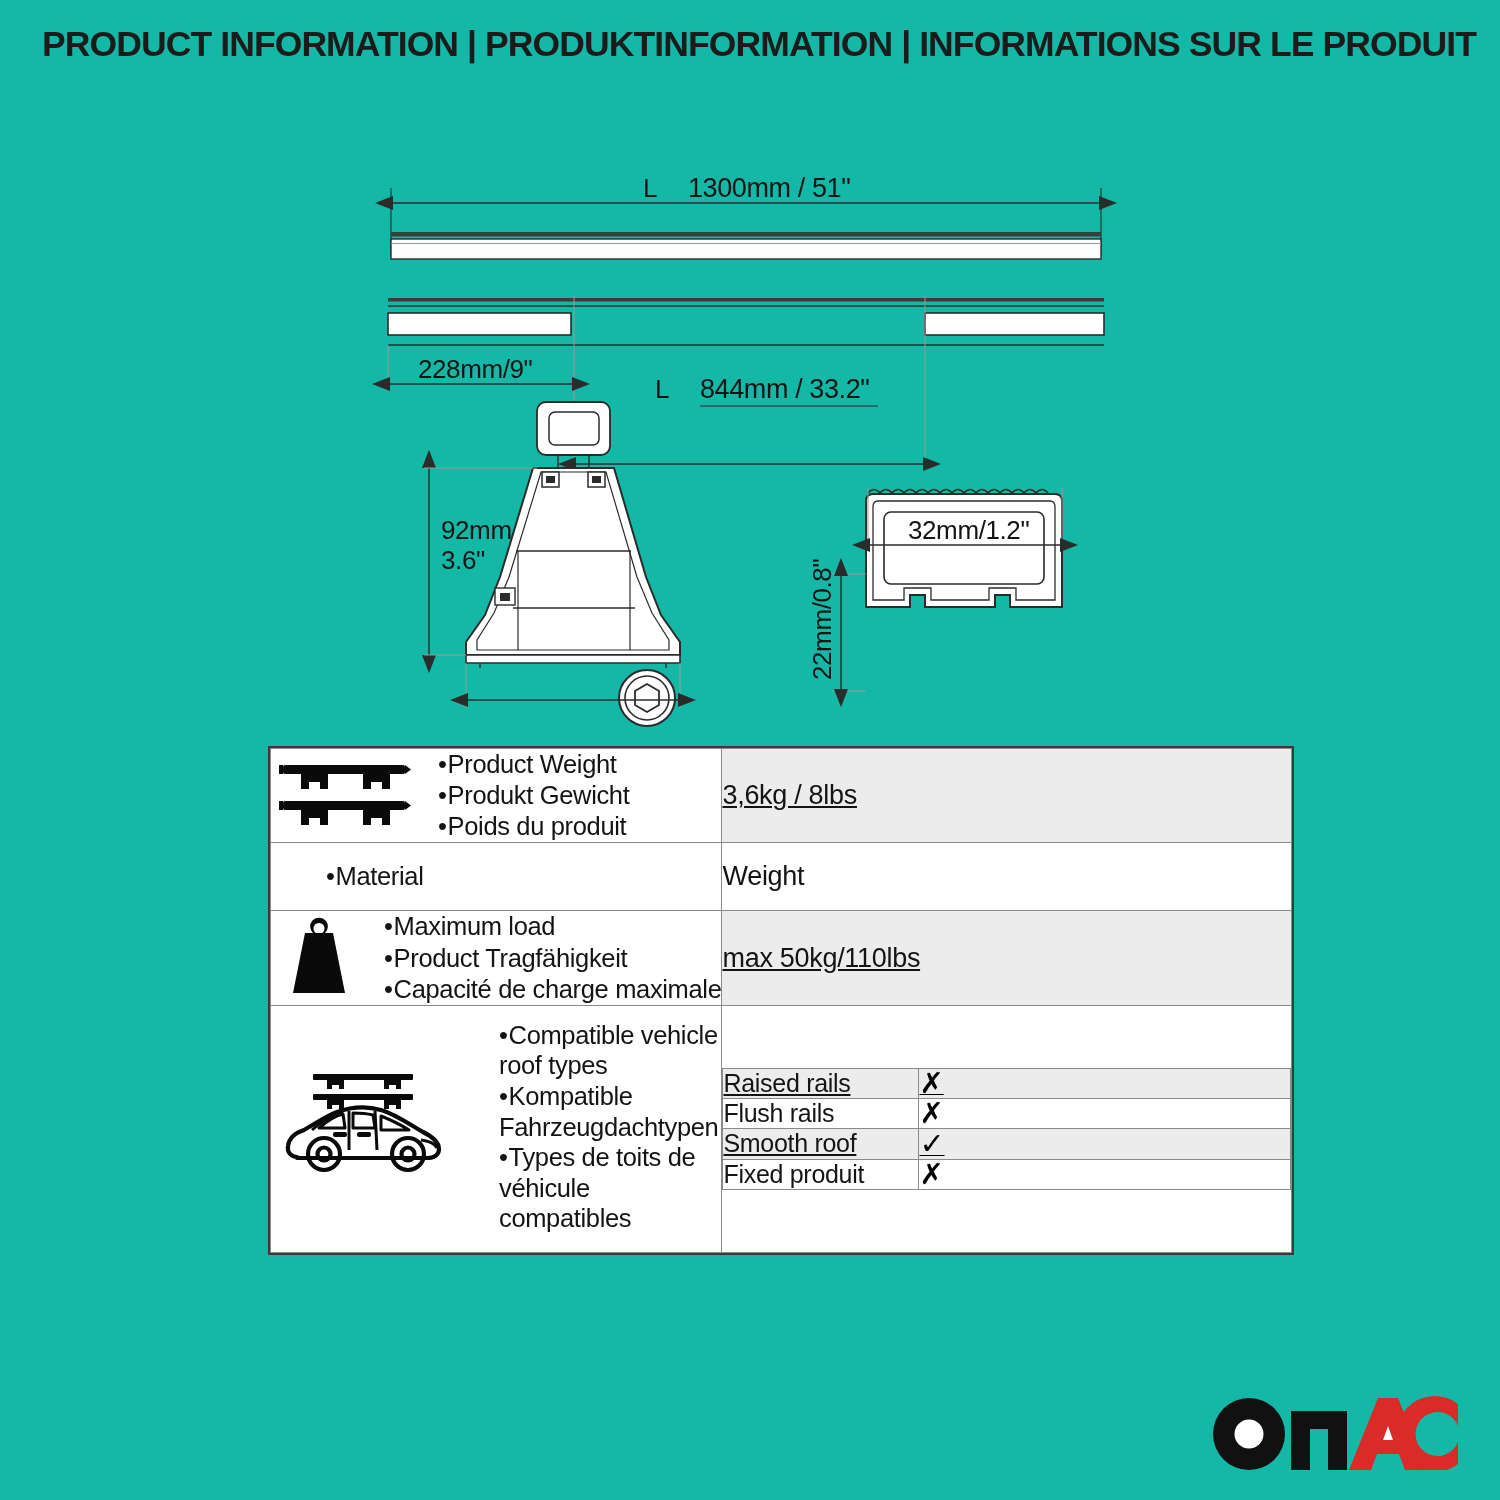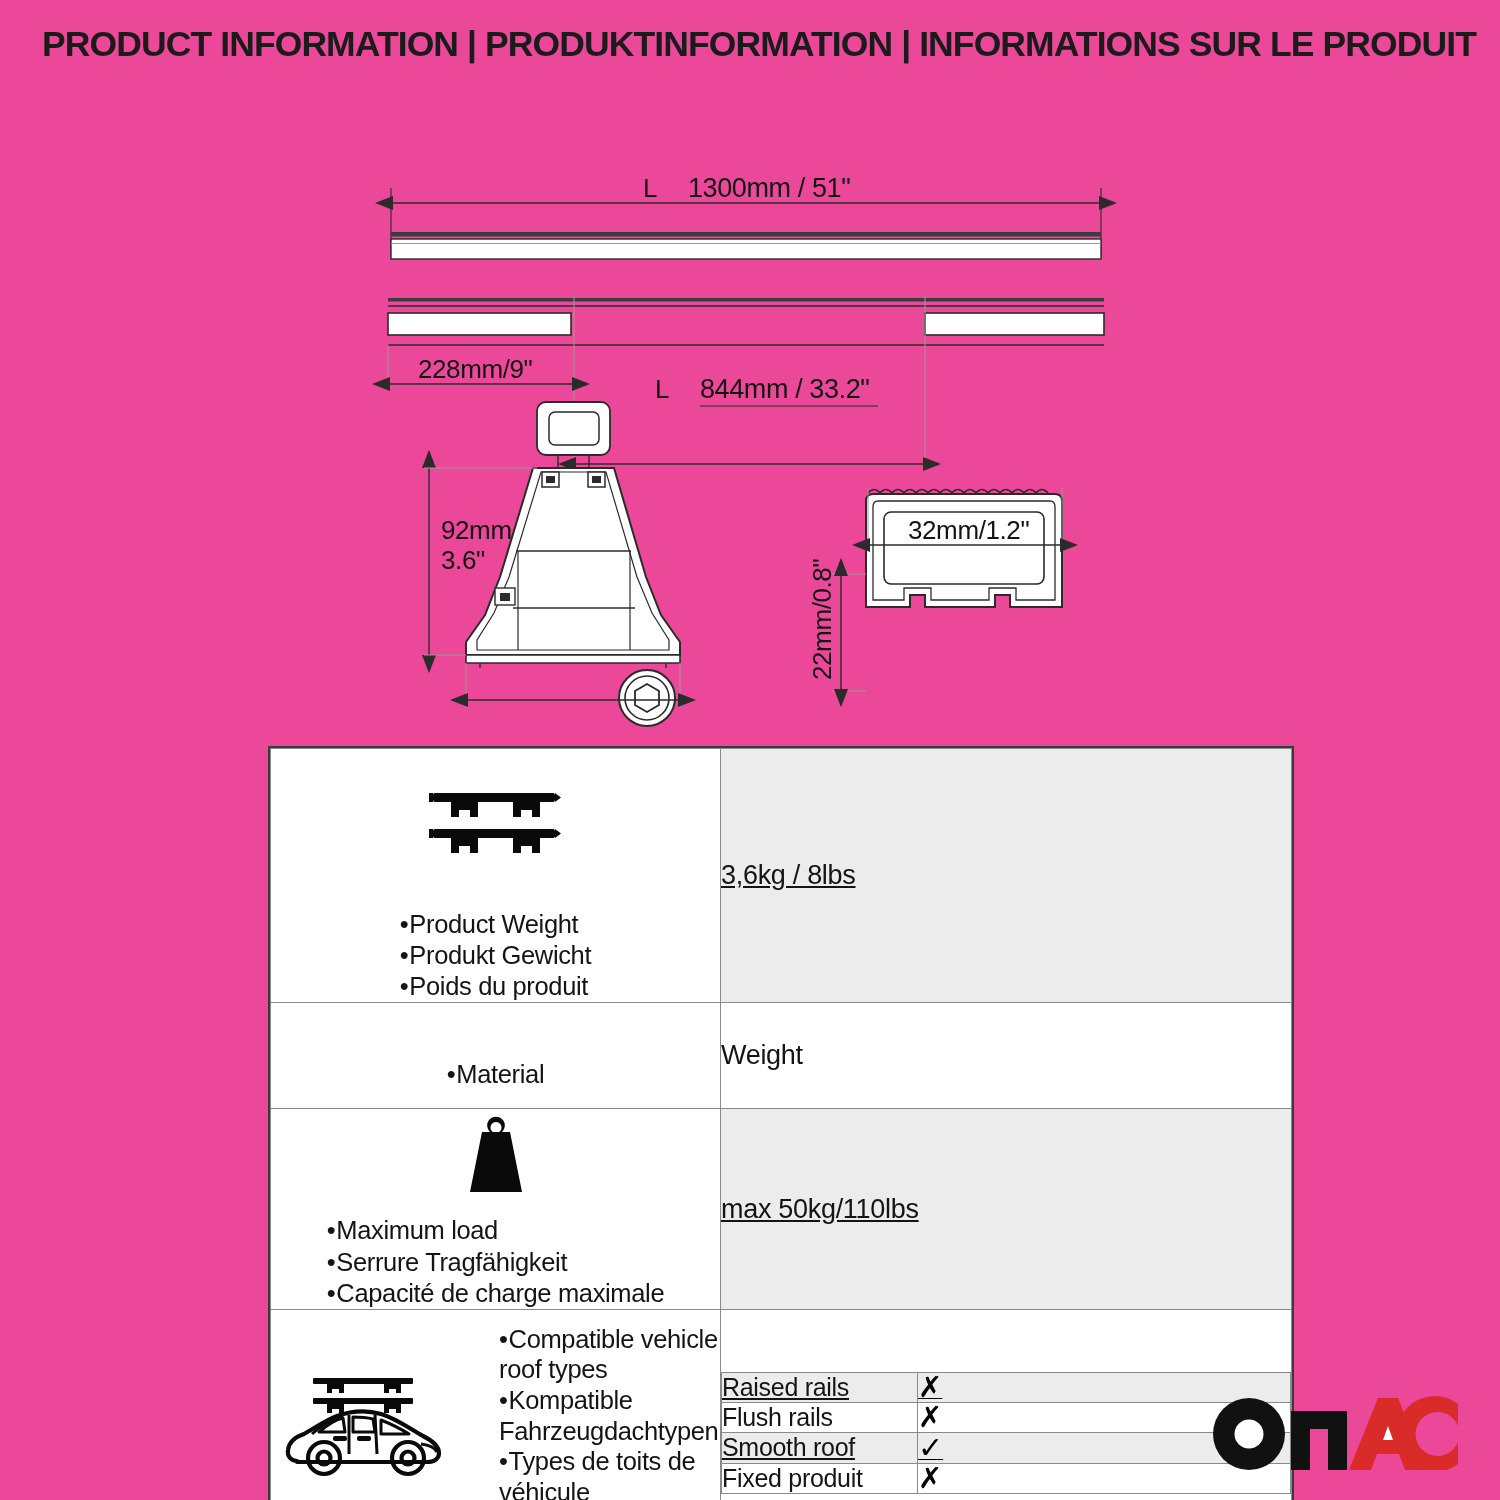--- a/index.html
+++ b/index.html
@@ -6,21 +6,21 @@
   html, body {
     margin: 0; padding: 0;
     width: 1500px; height: 1500px;
     background: #ffffff;
     font-family: "Liberation Sans", sans-serif;
     overflow: hidden;
   }
   #page {
     position: relative;
     width: 1500px; height: 1500px;
-    background: #ec4899;
+    background: #14b8a6;
   }
 
   
   #page-title {
     position: absolute;
     left: 42px; top: 24px;
     width: 1420px;
     font-size: 35.5px;
     font-weight: bold;
     letter-spacing: -0.9px;
@@ -51,21 +51,21 @@
 
   .cell-label { width: 450px; padding: 10px 0 10px 14px; }
   .cell-value {
     padding: 10px 0 10px 24px;
     font-size: 27px;
     color: #141414;
     letter-spacing: -0.3px;
   }
   .shade { background: #ececec; text-decoration: underline; }
 
-  .label-flex { display: flex; align-items: center; gap: 10px; flex-direction: column; }
+  .label-flex { display: flex; align-items: center; gap: 17px; }
   .label-icon { width: 150px; display: flex; justify-content: center; align-items: center; flex: 0 0 150px; }
   .label-texts { font-size: 25.5px; line-height: 1.22; color: #141414; letter-spacing: -0.35px; white-space: nowrap; }
   .label-texts div { white-space: nowrap; }
 
   .bullet::before { content: "\2022"; margin-right: 1px; }
 
   .tick { font-size: 48px; line-height: 1; color: #000; font-weight: bold; font-family: "DejaVu Sans", sans-serif; }
   .tick-sm { font-size: 30px; line-height: 1; color: #000; font-family: "DejaVu Sans", sans-serif; }
   .cross-sm { font-size: 29px; line-height: 1; color: #000; font-weight: bold; font-family: "DejaVu Sans", sans-serif; }
 
@@ -288,21 +288,21 @@
                 <svg width="80" height="86" viewBox="0 0 80 86">
                   <g fill="#0a0a0a">
                     <path d="M33,6 a9,9 0 0 1 14,0 a9,9 0 0 1 -1,12 l-12,0 a9,9 0 0 1 -1,-12 z
                              M40,8 a5.5,5.5 0 1 0 0.01,0 z"></path>
                     <path d="M26,18 h28 l12,60 h-52 z"></path>
                   </g>
                 </svg>
               </span>
               <span class="label-texts">
                 <div class="bullet">Maximum load</div>
-                <div class="bullet">Serrure Tragfähigkeit</div>
+                <div class="bullet">Product Tragfähigkeit</div>
                 <div class="bullet">Capacité de charge maximale</div>
               </span>
             </div>
           </td>
           <td class="cell-value shade" colspan="2">max 50kg/110lbs</td>
         </tr>
 
 
         <tr>
           <td class="roof-label-cell">

